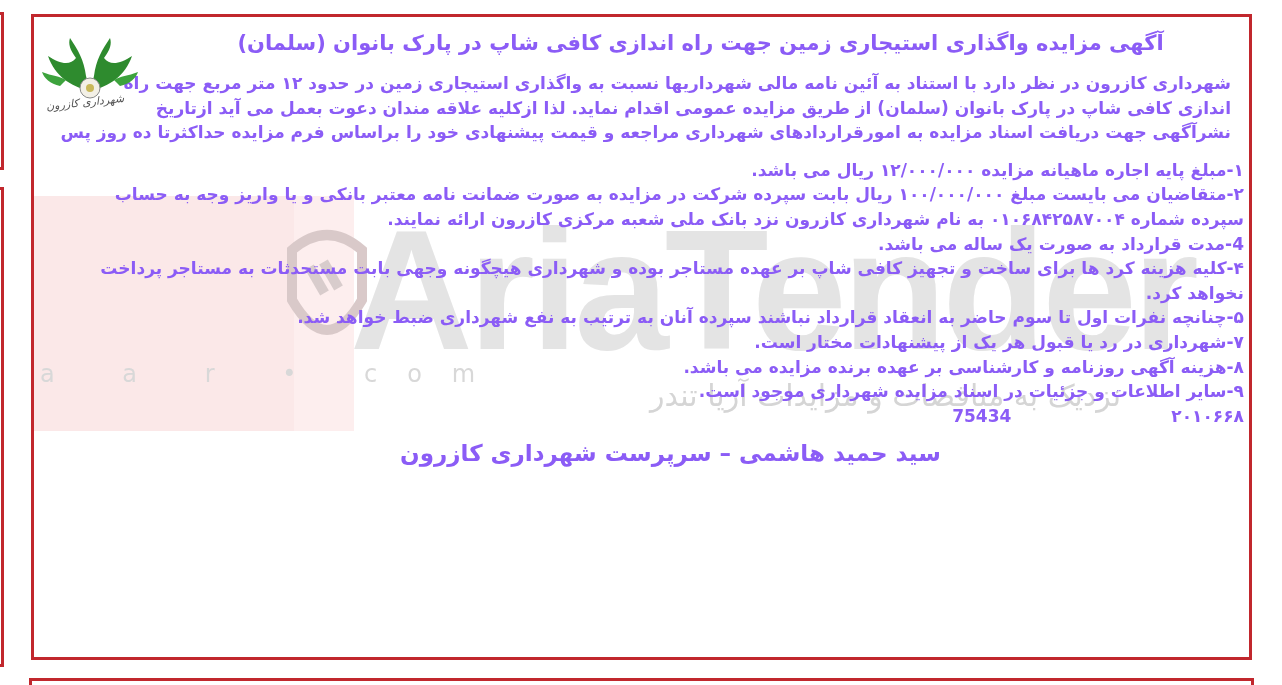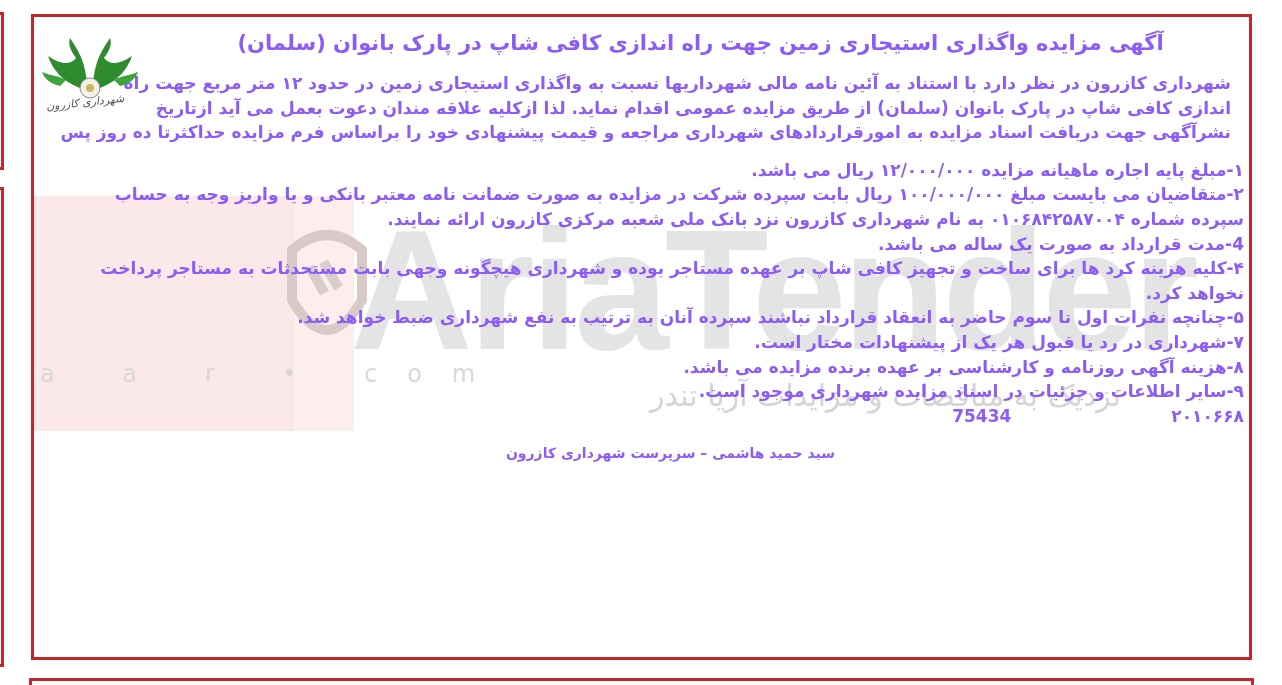--- a/index.html
+++ b/index.html
@@ -62,21 +62,21 @@
     font-size:21px; text-align:center; margin:0 0 6px 0; padding-left:120px; height:30px; line-height:30px;
   }
   .para { font-size:17px; line-height:24.6px; font-weight:bold; margin:13px; }
   .para .ln { display:block; white-space:nowrap; }
   .item { font-size:17px; line-height:24.6px; font-weight:bold; white-space:nowrap; display:block; }
   .nums {
     display:flex; justify-content:flex-start; gap:160px; font-size:17px; font-weight:bold;
     line-height:24px; padding-right:0px;
   }
   .sign {
-    font-size:14px; font-weight:bold; text-align:center; padding-left:60px; margin-top:10px; line-height:30px;
+    font-size:23px; font-weight:bold; text-align:center; padding-left:60px; margin-top:10px; line-height:30px;
   }
   .logo {
     position:absolute; left:40px; top:26px; width:100px; height:100px; z-index:3;
   }
   .logo-caption {
     position:absolute; left:46px; top:96px; font-size:11px; color:#555; font-style:italic;
     font-family:"DejaVu Serif", serif; transform:rotate(-6deg); z-index:3; direction:rtl;
   }
 </style>
 </head>

